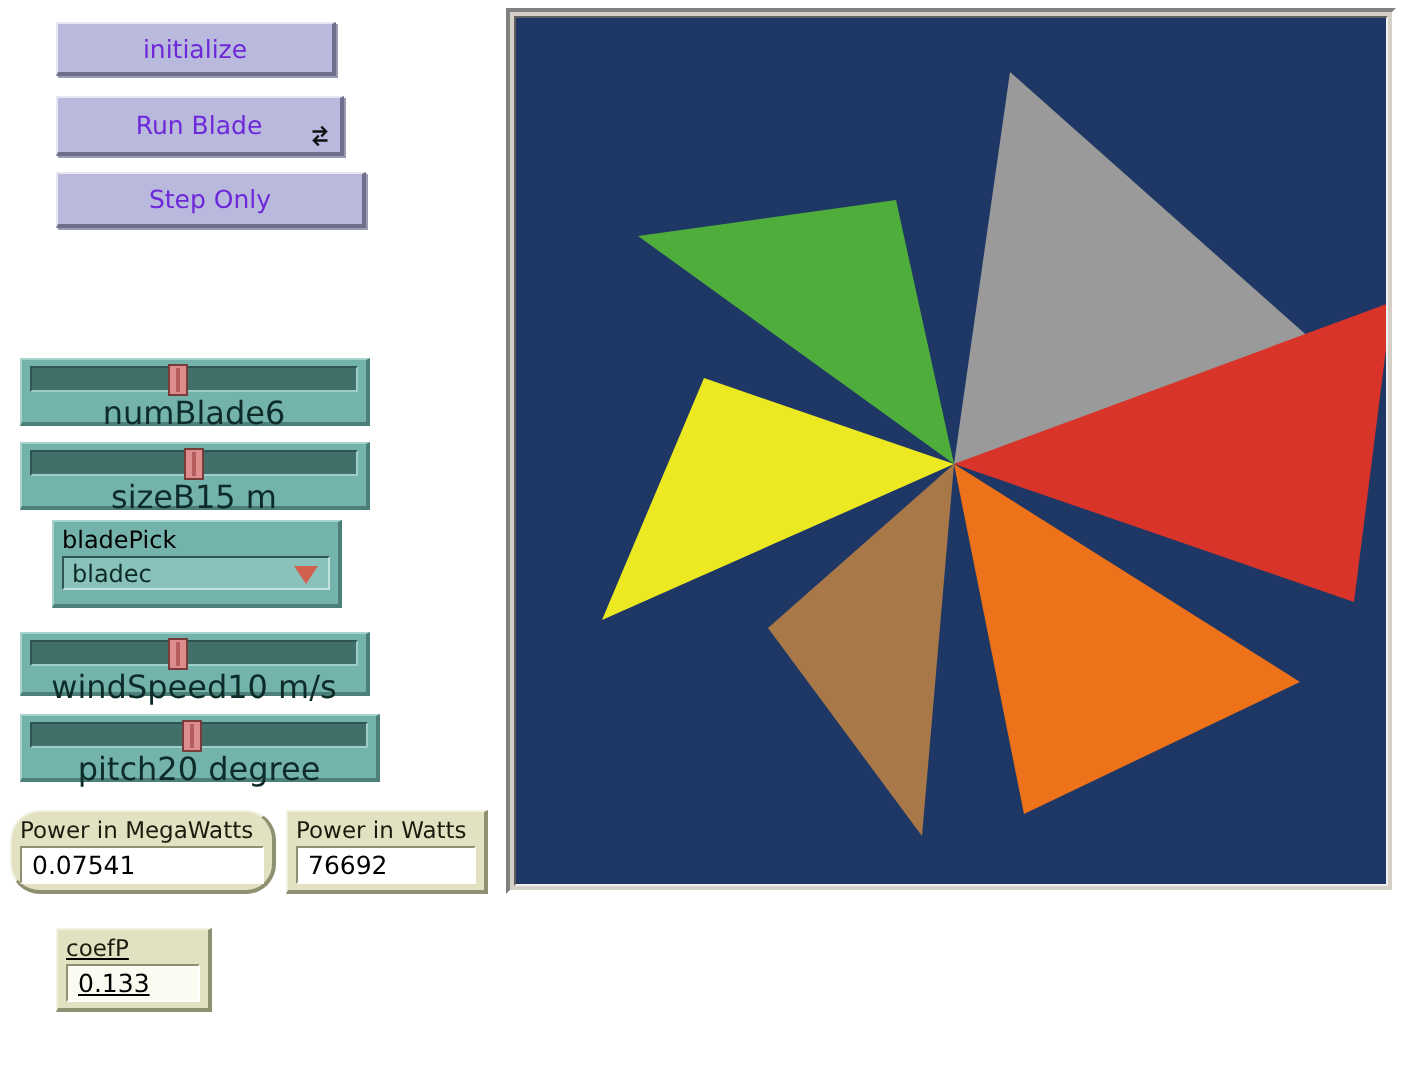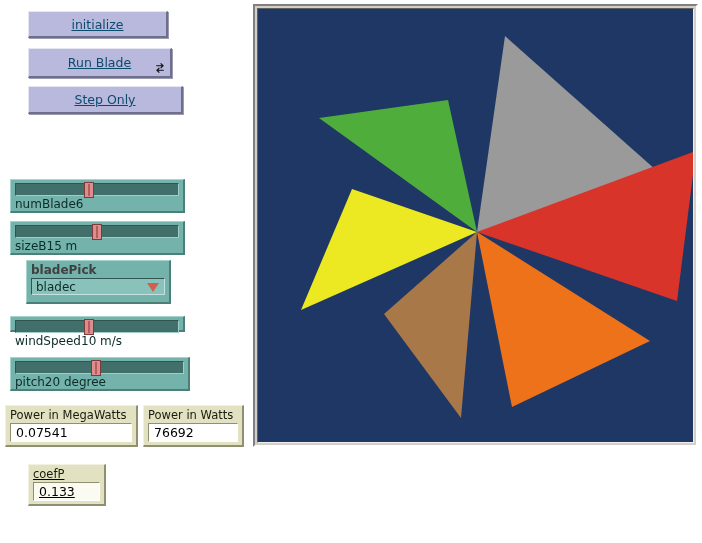--- a/index.html
+++ b/index.html
@@ -23,24 +23,23 @@
     background: #b9b9dd;
     border-top: 1px solid #e6e6f2;
     border-left: 1px solid #e6e6f2;
     border-right: 2px solid #6f6f8c;
     border-bottom: 2px solid #6f6f8c;
     box-shadow: 1px 1px 0 #9a9ab0;
     display: flex;
     align-items: center;
     justify-content: center;
     font-size: 12.5px;
-    color: #0c4a6e;
+    color: #6d28d9;
     cursor: pointer;
     box-sizing: border-box;
-    text-decoration: underline;
   }
   .cmd-btn .cmd-label { pointer-events: none; }
   .cycle-icon {
     position: absolute;
     right: 4px;
     bottom: 2px;
     width: 12px;
     height: 12px;
     display: block;
   }
@@ -80,43 +79,42 @@
     content: "";
     position: absolute;
     left: 3px;
     top: 1px;
     width: 2px;
     height: 12px;
     background: #b55d5d;
   }
   .slider-row {
     display: flex;
-    justify-content: flex-start;
+    justify-content: center;
     align-items: baseline;
     margin-top: 1px;
-    font-size: 12px;
+    font-size: 16px;
     color: #0d2b28;
   }
 
   
   .dd-widget {
     position: absolute;
     background: #73b3ab;
     border-top: 1px solid #a8d4ce;
     border-left: 1px solid #a8d4ce;
     border-right: 2px solid #4d7f79;
     border-bottom: 2px solid #4d7f79;
     box-sizing: border-box;
     padding: 2px 4px 4px 4px;
   }
   .dd-title {
     font-size: 12px;
-    color: #404040;
+    color: #000000;
     line-height: 15px;
-    font-weight: bold;
   }
   .dd-box {
     position: relative;
     background: #89c2bb;
     border-top: 1px solid #2e5551;
     border-left: 1px solid #2e5551;
     border-right: 1px solid #c3e2de;
     border-bottom: 1px solid #c3e2de;
     height: 17px;
     box-sizing: border-box;
@@ -224,21 +222,21 @@
     </div>
     <div class="slider-widget" style="left: 10px; top: 221px; width: 175px; height: 34px;">
       <div class="slider-track">
         <div class="slider-thumb" style="left: calc(50% - 5px);"></div>
       </div>
       <div class="slider-row">
         <span>sizeB</span>
         <span>15 m</span>
       </div>
     </div>
-    <div class="slider-widget" style="left: 10px; top: 316px; width: 175px; height: 16px;">
+    <div class="slider-widget" style="left: 10px; top: 316px; width: 175px; height: 32px;">
       <div class="slider-track">
         <div class="slider-thumb" style="left: calc(45% - 5px);"></div>
       </div>
       <div class="slider-row">
         <span>windSpeed</span>
         <span>10 m/s</span>
       </div>
     </div>
     <div class="slider-widget" style="left: 10px; top: 357px; width: 180px; height: 34px;">
       <div class="slider-track">
@@ -253,21 +251,21 @@
 
 <div class="dd-widget" id="bladepick-widget" style="left: 26px; top: 260px; width: 145px; height: 44px;">
   <div class="dd-title">bladePick</div>
   <div class="dd-box">
     <span>bladec</span>
     <span class="dd-arrow"></span>
   </div>
 </div>
 
 <div id="readouts-group">
-    <div class="readout" style="left: 5px; top: 405px; width: 133px; height: 42px;">
+    <div class="readout" style="left: 5px; top: 405px; width: 133px; height: 42px; border-radius: 15px;">
       <div class="readout-title">Power in MegaWatts</div>
       <div class="readout-value">0.07541</div>
     </div>
     <div class="readout" style="left: 143px; top: 405px; width: 101px; height: 42px;">
       <div class="readout-title">Power in Watts</div>
       <div class="readout-value">76692</div>
     </div>
     <div class="readout" style="left: 28px; top: 464px; width: 78px; height: 42px; text-decoration: underline;">
       <div class="readout-title">coefP</div>
       <div class="readout-value tinted">0.133</div>

